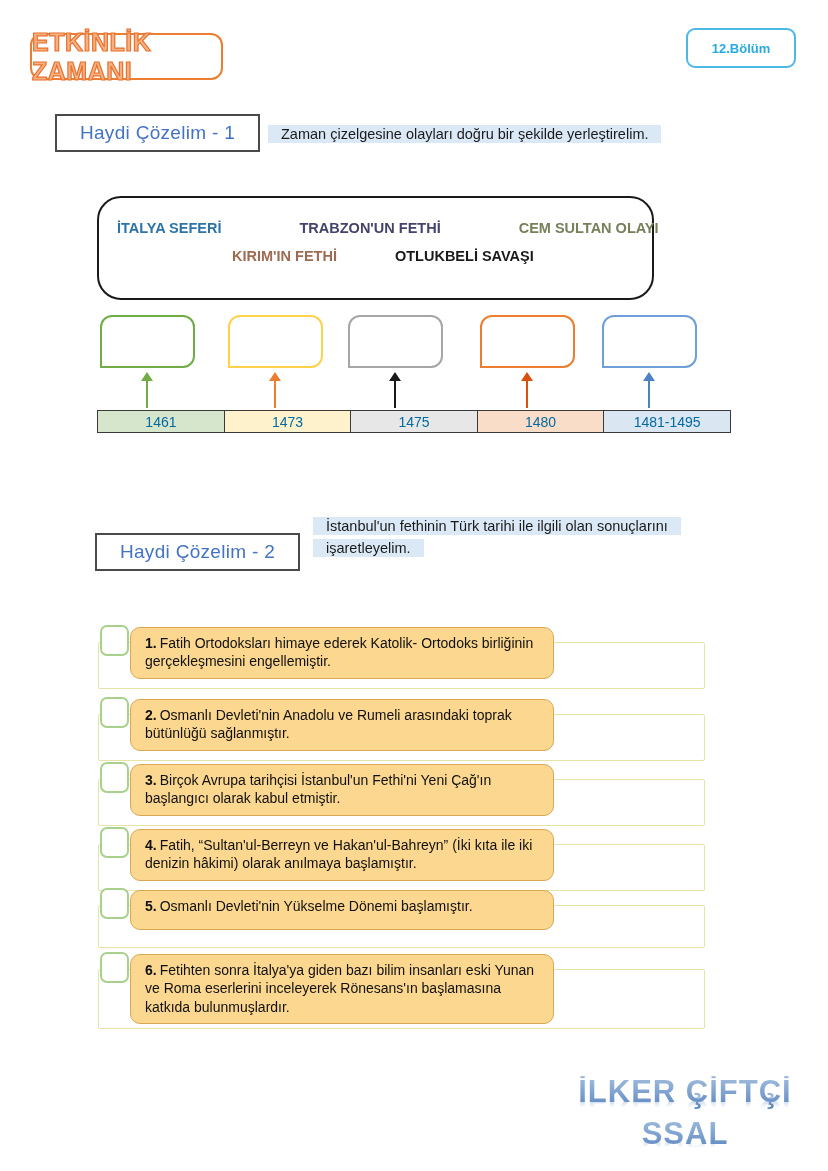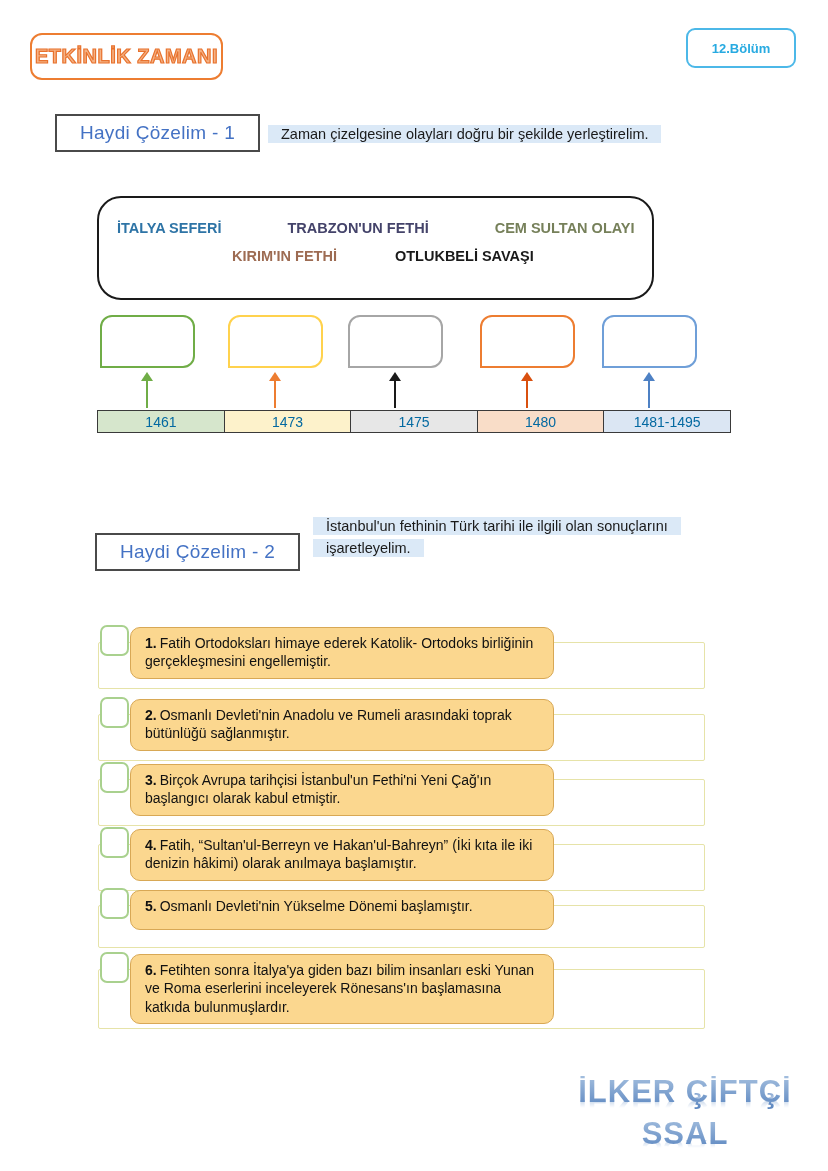--- a/index.html
+++ b/index.html
@@ -7,21 +7,21 @@
   body { font-family:"Liberation Sans", sans-serif; }
   #page {
     position:relative; width:828px; height:1171px; background:#fff;
     overflow:hidden; margin:0 auto;
   }
   
   .badge-etkinlik {
     position:absolute; left:30px; top:33px; width:193px; height:47px;
     border:2px solid #ed7d31; border-radius:12px;
     display:flex; align-items:center; justify-content:center;
-    font-size:20px; font-weight:bold; letter-spacing:.5px;
+    font-size:25px; font-weight:bold; letter-spacing:.5px;
     color:#f5b183; -webkit-text-stroke:1.2px #e8722e;
   }
   .badge-bolum {
     position:absolute; left:686px; top:28px; width:110px; height:40px;
     border:2px solid #4cb8e8; border-radius:9px;
     display:flex; align-items:center; justify-content:center;
     font-size:13px; font-weight:bold; color:#27aae1;
   }
   
   .haydi-box {
@@ -36,21 +36,21 @@
   #instr1 { left:268px; top:124px; width:420px; }
   #instr2 { left:313px; top:516px; width:420px; }
   .hl { background:#dbe9f7; padding:1px 13px; box-decoration-break:clone; -webkit-box-decoration-break:clone; }
   
   .events-box {
     position:absolute; left:97px; top:196px; width:557px; height:104px;
     border:2.5px solid #1a1a1a; border-radius:24px; background:#fff;
   }
   .ev-row { display:flex; font-weight:bold; font-size:14.5px; }
   .ev-row1 { margin:22px 0 0 18px;gap:40px; }
-  .ev-row1 .ev + .ev { margin-left:26px; }
+  .ev-row1 .ev + .ev { margin-left:38px; }
   .ev-row2 { margin:12px 0 0 133px; }
   .ev-row2 .ev + .ev { margin-left:58px; }
   .ev { cursor:grab; white-space:nowrap; }
   
   .ans-box {
     position:absolute; top:315px; width:95px; height:53px; background:#fff;
     border:2px solid #888; border-radius:12px 12px 12px 0;
   }
   
   .arrow { position:absolute; top:372px; width:12px; }

